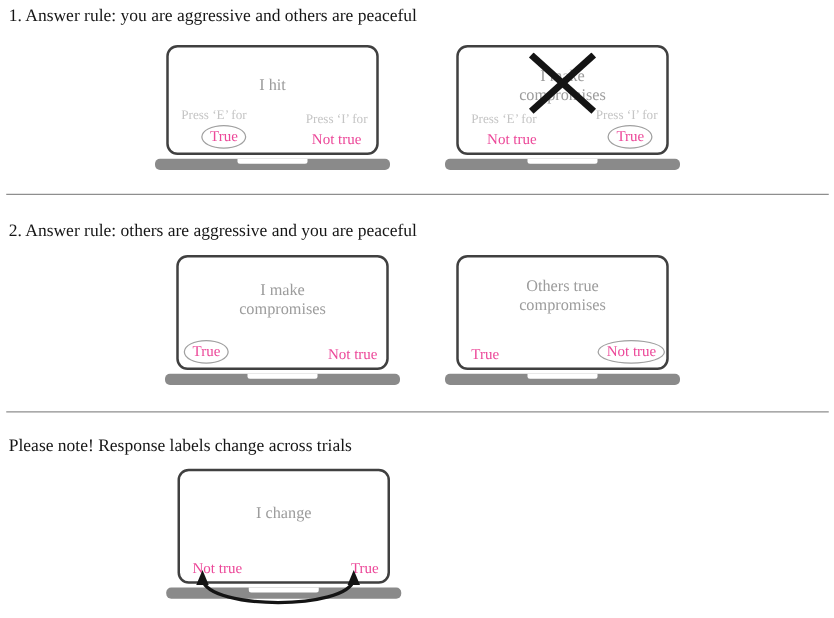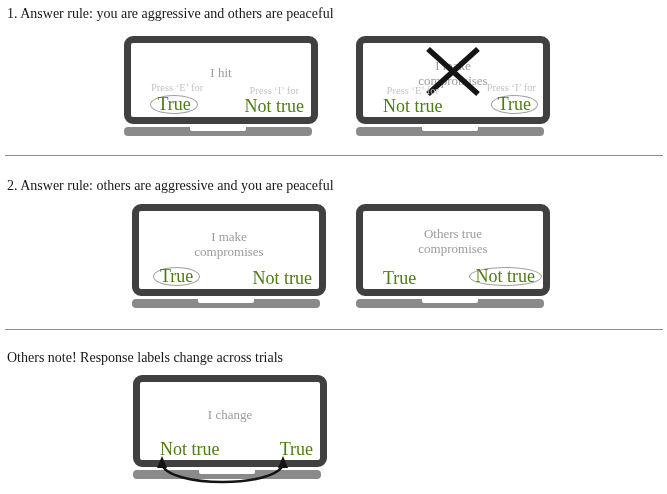--- a/index.html
+++ b/index.html
@@ -5,38 +5,38 @@
   html,body{margin:0;padding:0;background:#fff;}
   .canvas{
     position:relative;width:667px;height:494px;background:#fff;
     font-family:"Liberation Serif","DejaVu Serif",serif;overflow:hidden;
   }
   .heading{position:absolute;left:7px;font-size:14px;color:#161616;white-space:nowrap;}
   .divider{position:absolute;left:5px;width:658px;height:1px;background:#8e8e8e;}
 
   .laptop{position:absolute;width:188px;}
   .screen{
-    position:relative;box-sizing:border-box;margin:0 auto;width:194px;height:88px;
-    background:#fff;border:7px solid #404040;border-radius:9px;padding-left:32px;
+    position:relative;box-sizing:border-box;margin:0 auto;width:170px;height:88px;
+    background:#fff;border:2px solid #404040;border-radius:9px;padding-left:32px;
   }
   .tall .screen{height:92px;}
   .base{position:relative;margin-top:3px;height:9px;background:#8a8a8a;border-radius:4px;}
   .notch{position:absolute;top:0;left:50%;transform:translateX(-50%);width:56px;height:4px;background:#fff;border-radius:0 0 2px 2px;}
 
   .stim{position:absolute;left:0;right:0;top:15px;text-align:center;color:#9c9c9c;font-size:13px;line-height:15px;}
   .stim span{display:block;}
   .lapA .stim{top:22px;}
   .lapC .stim{top:18px;}
   .lapE .stim{top:25px;}
 
   .col{position:absolute;bottom:3px;}
-  .col.left{left:20px;text-align:center;}
+  .col.left{left:10px;text-align:right;}
   .col.right{right:7px;text-align:center;}
   .press{font-size:10.5px;color:#c5c5c5;line-height:13px;}
-  .answer{font-size:18px;color:#4d7c0f;line-height:16px;margin-top:1px;}
+  .answer{font-size:12px;color:#ec4899;line-height:16px;margin-top:1px;}
   .circled{display:inline-block;border:1.4px solid #a0a0a0;border-radius:50%;padding:0 6px 1px;}
   .col.left .circled{margin-left:-6px;}
   .col.right .circled{margin-right:-6px;}
 
   .cross{position:absolute;top:4px;left:50%;margin-left:-30px;}
   .swap-arrow{position:absolute;left:148px;top:455px;}
 </style>
 </head>
 <body>
 
@@ -122,21 +122,21 @@
         <div class="answer"><span class="circled">Not true</span></div>
       </div>
     </div>
     <div class="base">
         <div class="notch"></div>
       </div>
   </div>
 
   <div class="divider" style="top:329px;"></div>
 
-  <div class="heading" style="top:350px;">Others note! Response labels change across trials</div>
+  <div class="heading" style="top:350px;">Please note! Response labels change across trials</div>
 
   <div class="laptop tall lapE" style="left:133px;top:375px;">
     <div class="screen">
       <div class="stim">
         <span>I change</span>
       </div>
       <div class="col left">
         <div class="answer">Not true</div>
       </div>
       <div class="col right">

